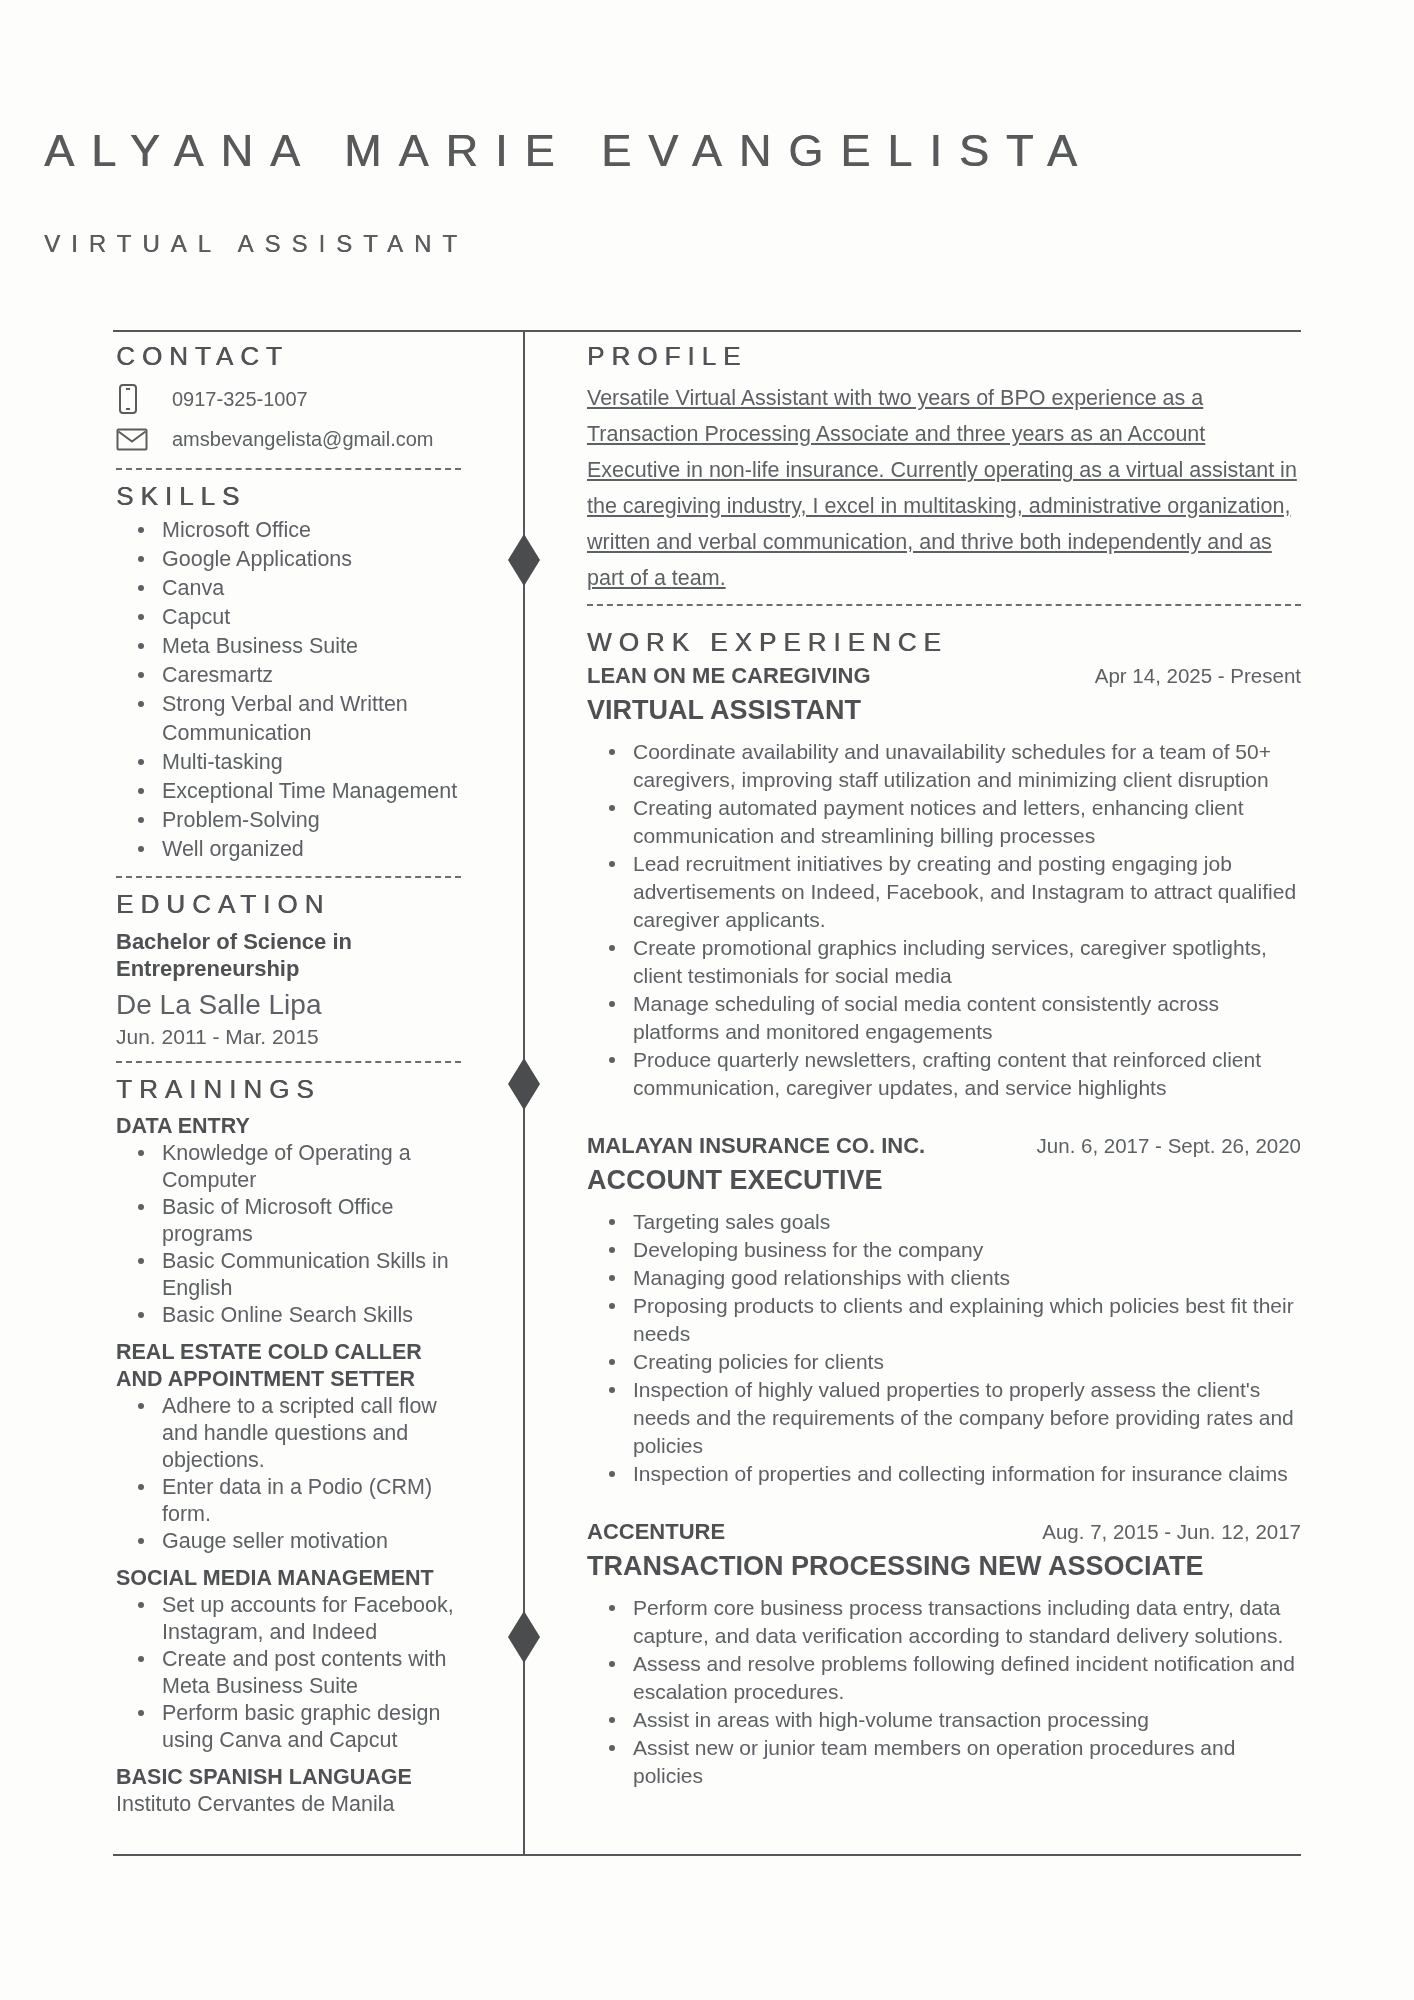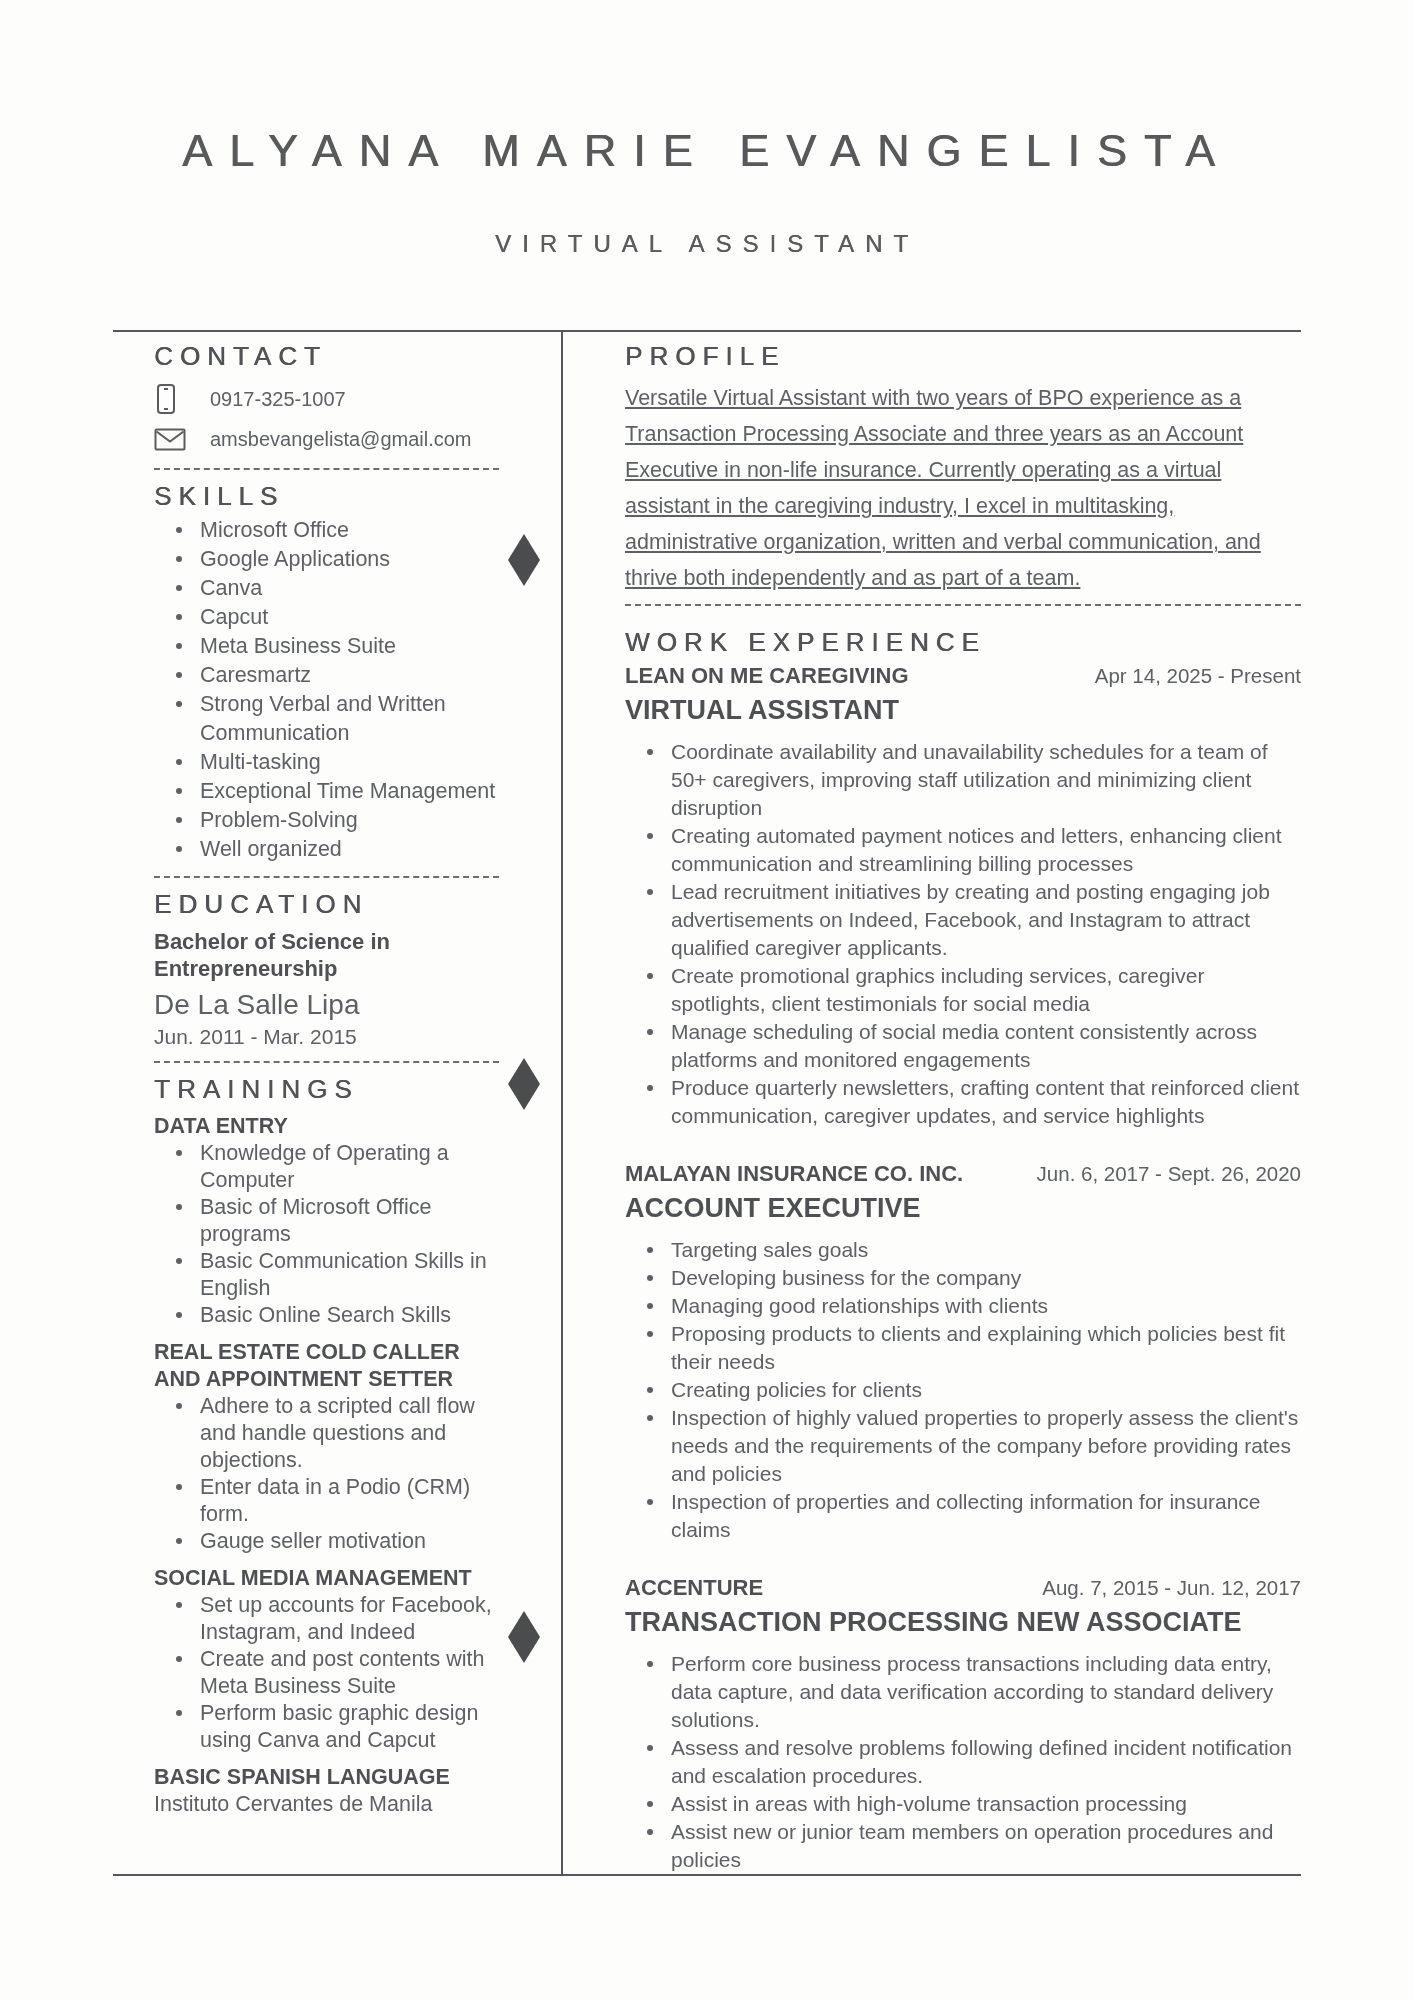--- a/index.html
+++ b/index.html
@@ -11,36 +11,36 @@
     --diamond:#4a4c4e;
   }
   *{box-sizing:border-box;margin:0;padding:0;}
   html,body{background:#e9e9e6;}
   body{font-family:"Liberation Sans","DejaVu Sans",sans-serif;}
   .page{
     width:1414px;height:2000px;background:var(--background);
     margin:0 auto;overflow:hidden;color:var(--body-text);
   }
   
-  header{text-align:center;padding-top:128px;}
+  header{padding-top:128px;padding-left:44px;}
   .name{
     font-size:45px;line-height:45px;font-weight:normal;color:#58595b;
     letter-spacing:17px;text-shadow:.7px 0 0 currentColor;white-space:nowrap;
   }
   .subtitle{
     margin-top:58px;font-size:24px;line-height:26px;color:#5a5c5e;
     letter-spacing:11px;text-shadow:.4px 0 0 currentColor;
   }
   
   .content{margin:0 113px;}
   .rule{border-top:2px solid var(--line);}
   .top-rule{margin-top:73px;}
   .columns{display:flex;position:relative;min-height:1522px;}
   .vrule{width:2px;background:var(--line);flex:0 0 2px;}
-  .col-left{width:410px;flex:0 0 410px;padding:8px 62px 8px 3px;margin-left:38px;}
+  .col-left{width:410px;flex:0 0 410px;padding:8px 62px 8px 3px;}
   .col-right{flex:1;padding:8px 0 0 62px;}
   
   .sec-heading{
     font-size:26px;line-height:32px;font-weight:normal;color:var(--heading-text);
     letter-spacing:7px;text-shadow:.6px 0 0 currentColor;
   }
   .dashed{border-top:2px dashed #6b6d70;margin:12px 0 10px;}
   ul.bullets{list-style:none;}
   ul.bullets li{position:relative;padding-left:46px;}
   ul.bullets .dot{

